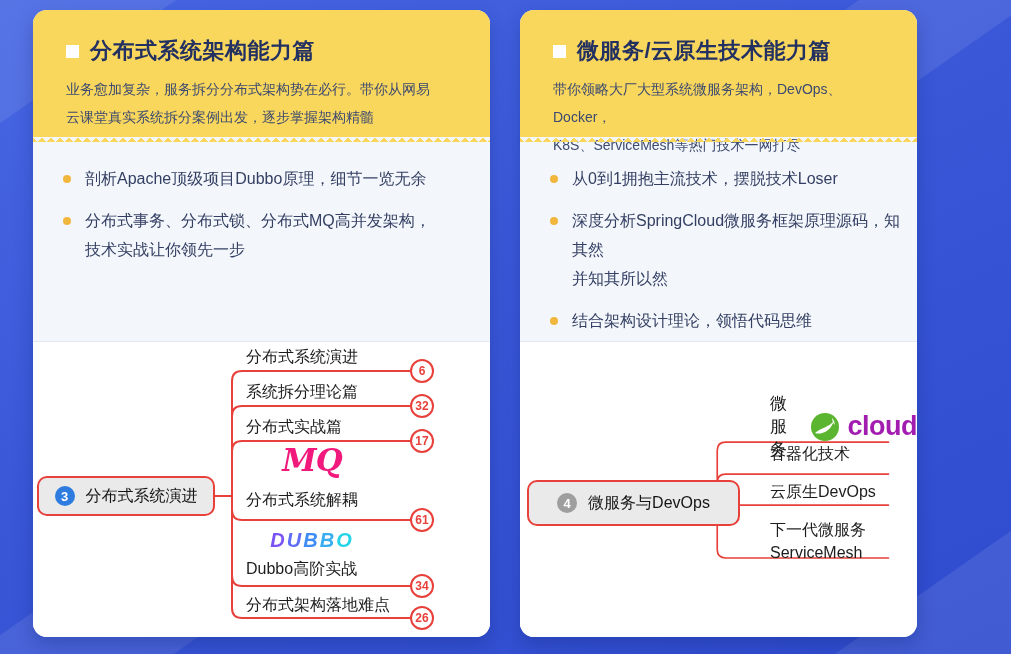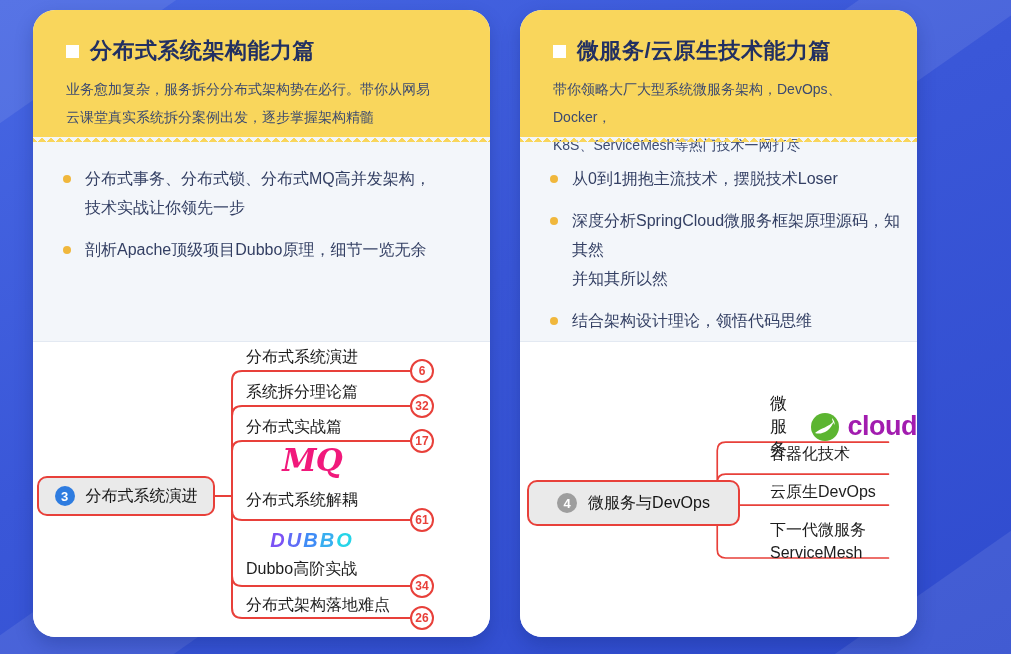--- a/index.html
+++ b/index.html
@@ -11,21 +11,21 @@
     background:linear-gradient(155deg,#4767e3 0%,#3a57d8 45%,#2f4bce 100%);
   }
   .stripe{position:absolute;background:rgba(255,255,255,.09);transform:rotate(-35deg);}
   .s1{left:-90px;top:-70px;width:320px;height:130px;}
   .s2{right:-70px;top:-50px;width:270px;height:100px;}
   .s3{left:-80px;bottom:-60px;width:300px;height:115px;}
   .s4{right:-90px;bottom:-70px;width:320px;height:130px;}
 
   .card{
     position:absolute;top:10px;height:627px;
-    background:#ffffff;border-radius:22px;overflow:hidden;
+    background:#ffffff;border-radius:14px;overflow:hidden;
     box-shadow:0 8px 18px rgba(15,35,110,.28);
   }
   #card-left{left:33px;width:457px;}
   #card-right{left:520px;width:397px;}
 
   .card-header{
     position:relative;background:#f9d65c;height:127px;
     padding:26px 22px 0 33px;box-sizing:border-box;
   }
   .title-row{display:flex;align-items:center;gap:11px;}
@@ -114,26 +114,26 @@
       <h2 class="panel-title">分布式系统架构能力篇</h2>
     </div>
     <div class="panel-desc">业务愈加复杂，服务拆分分布式架构势在必行。带你从网易
 云课堂真实系统拆分案例出发，逐步掌握架构精髓</div>
     <div class="zigzag"></div>
   </div>
 
   <div class="bullets">
     <div class="bullet">
       <span class="dot"></span>
+      <span class="btext">剖析Apache顶级项目Dubbo原理，细节一览无余</span>
+    </div>
+    <div class="bullet">
+      <span class="dot"></span>
       <span class="btext">分布式事务、分布式锁、分布式MQ高并发架构，
 技术实战让你领先一步</span>
-    </div>
-    <div class="bullet">
-      <span class="dot"></span>
-      <span class="btext">剖析Apache顶级项目Dubbo原理，细节一览无余</span>
     </div>
   </div>
 
   <div class="mindmap">
     <svg class="connectors" viewBox="0 0 457 296">
       <path d="M182 154 H199"></path>
       <path d="M199 154 V39 Q199 29 209 29 H377"></path>
       <path d="M199 154 V74 Q199 64 209 64 H377"></path>
       <path d="M199 154 V109 Q199 99 209 99 H377"></path>
       <path d="M199 154 V168 Q199 178 209 178 H377"></path>

